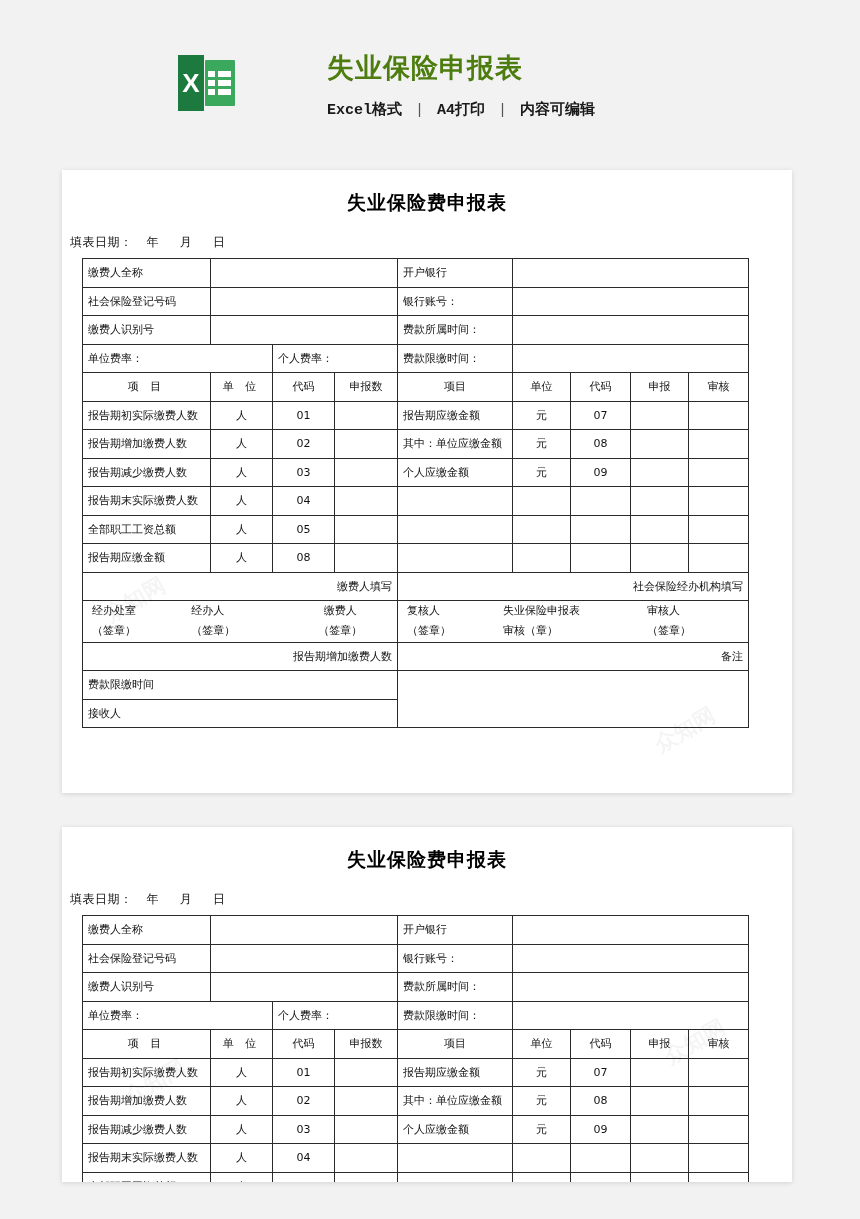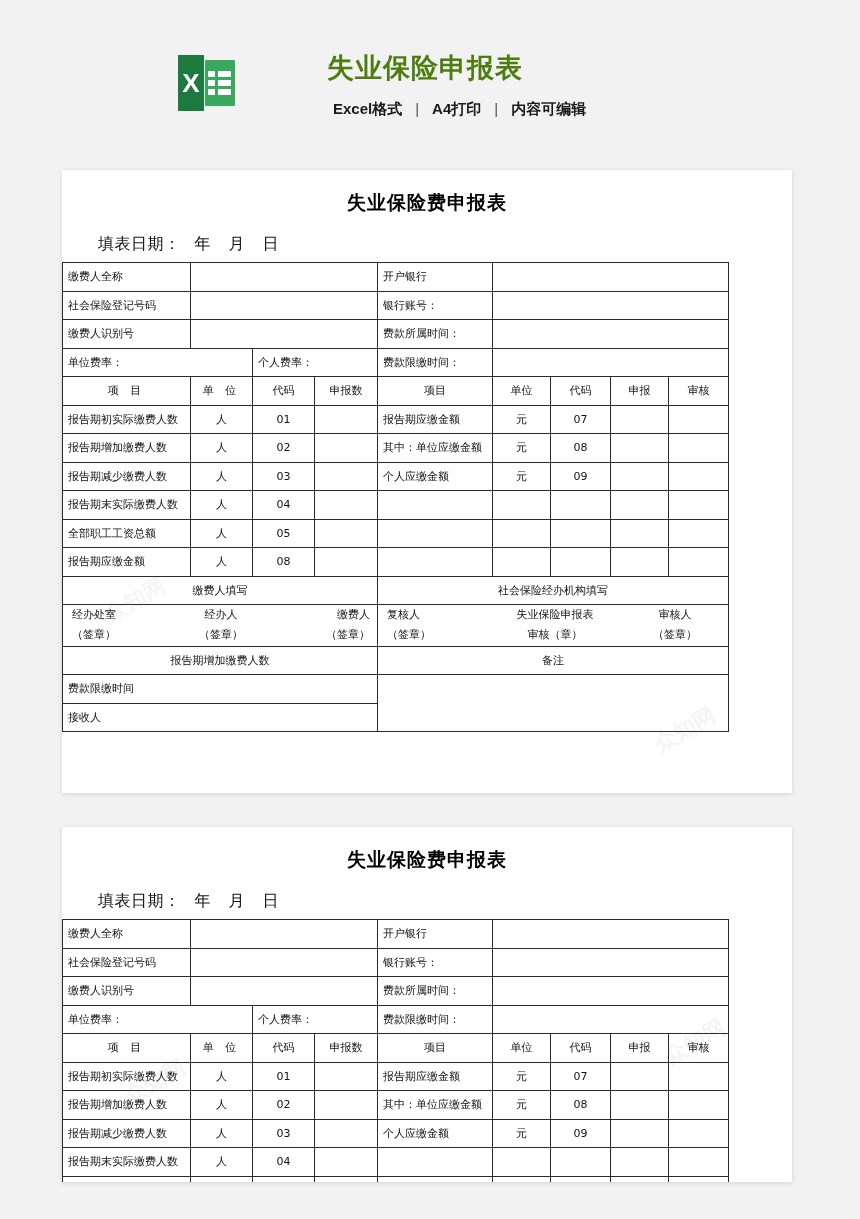--- a/index.html
+++ b/index.html
@@ -36,22 +36,21 @@
   .xl-logo .sheet .r i.a { width: 7px; }
   .xl-logo .sheet .r i.b { width: 13px; }
 
   .hdr-text { margin-left: 91px; margin-top: -2px; }
   .hdr-title {
     color: #4d7c0f; font-size: 27px; font-weight: bold; letter-spacing: 1px;
     font-family: "DejaVu Sans", sans-serif; line-height: 1.1;
   }
   .hdr-sub {
     margin-top: 17px; color: #1a1a1a; font-size: 15px; font-weight: bold;
-    font-family: Liberation Sans, sans-serif;
-    margin-left: 6px;
+    font-family: Liberation Mono, monospace;
   }
   .hdr-sub .sep { color: #555; padding: 0 13px; font-weight: normal; }
 
   
   .card {
     position: absolute; left: 62px; width: 730px; background: #ffffff;
     box-shadow: 0 1px 5px rgba(0,0,0,0.13);
     overflow: hidden;
   }
   #card1 { top: 170px; height: 623px; }
@@ -64,53 +63,53 @@
   }
 
   .doc-title {
     text-align: center; font-size: 19px; font-weight: bold; color: #000;
     font-family: "DejaVu Sans", sans-serif; letter-spacing: 1px;
   }
   #card1 .doc-title { margin-top: 20px; }
   #card2 .doc-title { margin-top: 20px; }
 
   .fill-date {
-    margin: 18px 0 7px 36px; font-size: 16px; color: #111;
-    font-family: Liberation Serif, serif; letter-spacing: 0.5px;
+    margin: 18px 0 7px 8px; font-size: 12px; color: #111;
+    font-family: Liberation Mono, monospace; letter-spacing: 0.5px;
   }
   .fill-date .ymd { padding-left: 14px; letter-spacing: 7px; }
 
   
   table.form {
-    border-collapse: collapse; width: 666px;
+    border-collapse: collapse; margin-left: 20px; width: 666px;
     table-layout: fixed;
     font-family: "DejaVu Sans", sans-serif;
   }
   table.form td {
     border: 1px solid #2b2b2b;
     font-size: 11px; color: #111; height: 28.5px; padding: 0 5px;
     overflow: hidden; white-space: nowrap; vertical-align: middle;
   }
   td.ctr { text-align: center; padding: 0 1px; }
   td.lbl { text-align: left; }
   td.blank { }
   .hrow td { text-align: center; font-size: 11.5px; }
   .wide-sp { letter-spacing: 4px; }
 
-  .band td { text-align: center; font-size: 11.5px; height: 27px; }
+  .band td { text-align: right; font-size: 11.5px; height: 27px; }
 
   .sigcell {
     height: 72px; vertical-align: bottom; padding: 0 0 6px 0;
     position: relative;
   }
   .sigwrap { display: flex; width: 100%; }
   .sigwrap .col { flex: 1; font-size: 11px; line-height: 1.85; }
   .sigwrap .col.l  { text-align: left; padding-left: 4px; }
-  .sigwrap .col.c  { text-align: center; }
-  .sigwrap .col.r  { text-align: right; padding-right: 2px; }
+  .sigwrap .col.c  { text-align: left; }
+  .sigwrap .col.r  { text-align: center; padding-right: 2px; }
 
   .note {
     margin: 7px 0 0 20px; width: 710px; font-size: 9.4px; color: #111;
     font-family: "DejaVu Sans", sans-serif; white-space: nowrap;
     letter-spacing: -0.1px;
   }
 </style>
 </head>
 <body>
 

